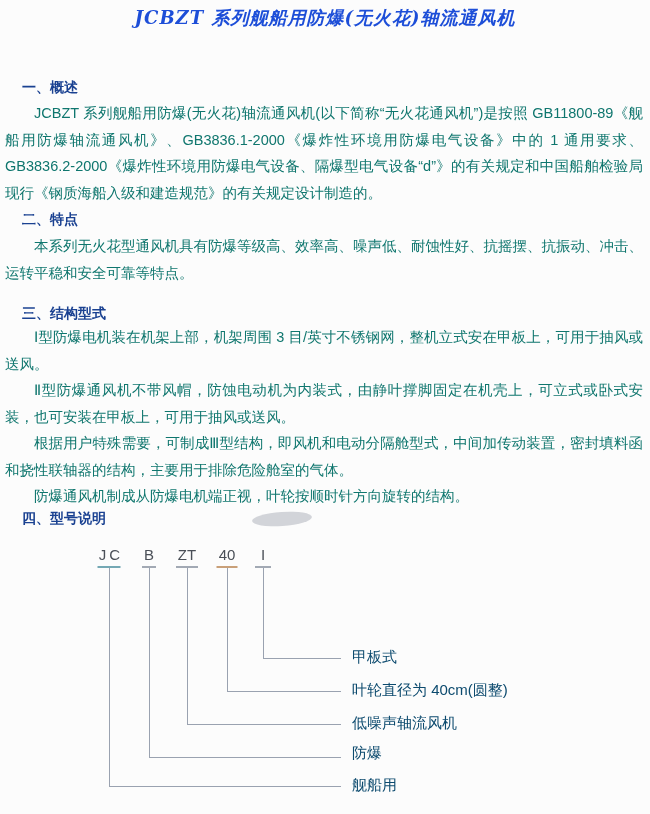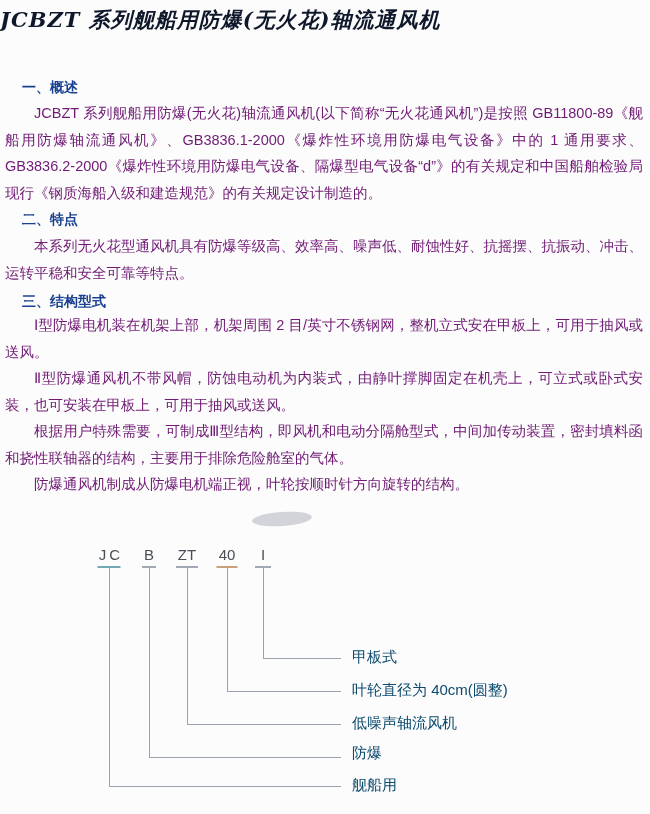--- a/index.html
+++ b/index.html
@@ -6,42 +6,43 @@
   html,body { background:#ffffff; }
   .page {
     position:relative;
     width:650px; height:814px;
     background:#fcfcfc;
     overflow:hidden;
     font-family:"Liberation Sans", sans-serif;
   }
   .title {
     position:absolute; top:6px; left:0; width:100%;
+    text-align:center;
     font-family:"DejaVu Serif", serif;
     font-style:italic; font-weight:bold;
-    font-size:21px; letter-spacing:1px;
-    color:#0f172a;
+    font-size:18px; letter-spacing:1px;
+    color:#1d4ed8;
     white-space:nowrap;
   }
   .content {
     position:absolute; top:76px; left:5px; right:7px;
   }
   .content h2 {
     font-size:14px; font-weight:bold;
     color:#1a4191;
     padding-left:17px;
     line-height:22px;
   }
   .content p {
     font-size:14.5px; line-height:26.5px;
-    color:#701a75;
+    color:#0f766e;
     text-align:justify;
     text-indent:2em;
   }
-  .mt2{margin-top:2px;} .mt3{margin-top:3px;} .mt4{margin-top:4px;}
+  .mt2{margin-top:2px;} .mt3{margin-top:3px;} .mt4{margin-top:16px;}
   .hm{margin-top:2px;}
   .hm4{margin-top:-3px;}
   
   .smudge {
     position:absolute; left:252px; top:512px;
     width:60px; height:14px;
     background:#caccd2; opacity:.85;
     border-radius:50%;
     transform:rotate(-4deg);
   }
@@ -83,25 +84,26 @@
   <h1 class="title">JCBZT 系列舰船用防爆(无火花)轴流通风机</h1>
 
   <div class="content">
     <h2>一、概述</h2>
     <p class="mt2">JCBZT 系列舰船用防爆(无火花)轴流通风机(以下简称“无火花通风机”)是按照 GB11800-89《舰船用防爆轴流通风机》、GB3836.1-2000《爆炸性环境用防爆电气设备》中的 1 通用要求、GB3836.2-2000《爆炸性环境用防爆电气设备、隔爆型电气设备“d”》的有关规定和中国船舶检验局现行《钢质海船入级和建造规范》的有关规定设计制造的。</p>
 
     <h2 class="hm">二、特点</h2>
     <p class="mt3">本系列无火花型通风机具有防爆等级高、效率高、噪声低、耐蚀性好、抗摇摆、抗振动、冲击、运转平稳和安全可靠等特点。</p>
 
     <h2 class="mt4">三、结构型式</h2>
-    <p>Ⅰ型防爆电机装在机架上部，机架周围 2 目/英寸不锈钢网，整机立式安在甲板上，可用于抽风或送风。</p>
+    <p>Ⅰ型防爆电机装在机架上部，机架周围 3 目/英寸不锈钢网，整机立式安在甲板上，可用于抽风或送风。</p>
     <p>Ⅱ型防爆通风机不带风帽，防蚀电动机为内装式，由静叶撑脚固定在机壳上，可立式或卧式安装，也可安装在甲板上，可用于抽风或送风。</p>
     <p>根据用户特殊需要，可制成Ⅲ型结构，即风机和电动分隔舱型式，中间加传动装置，密封填料函和挠性联轴器的结构，主要用于排除危险舱室的气体。</p>
     <p>防爆通风机制成从防爆电机端正视，叶轮按顺时针方向旋转的结构。</p>
 
+    <h2 class="hm4">四、型号说明</h2>
   </div>
 
   <div class="smudge"></div>
 
   <div class="diagram">
 
     <span class="code sp" style="left:109px">JC</span>
     <span class="code" style="left:149px">B</span>
     <span class="code" style="left:187px">ZT</span>
     <span class="code" style="left:227px">40</span>

